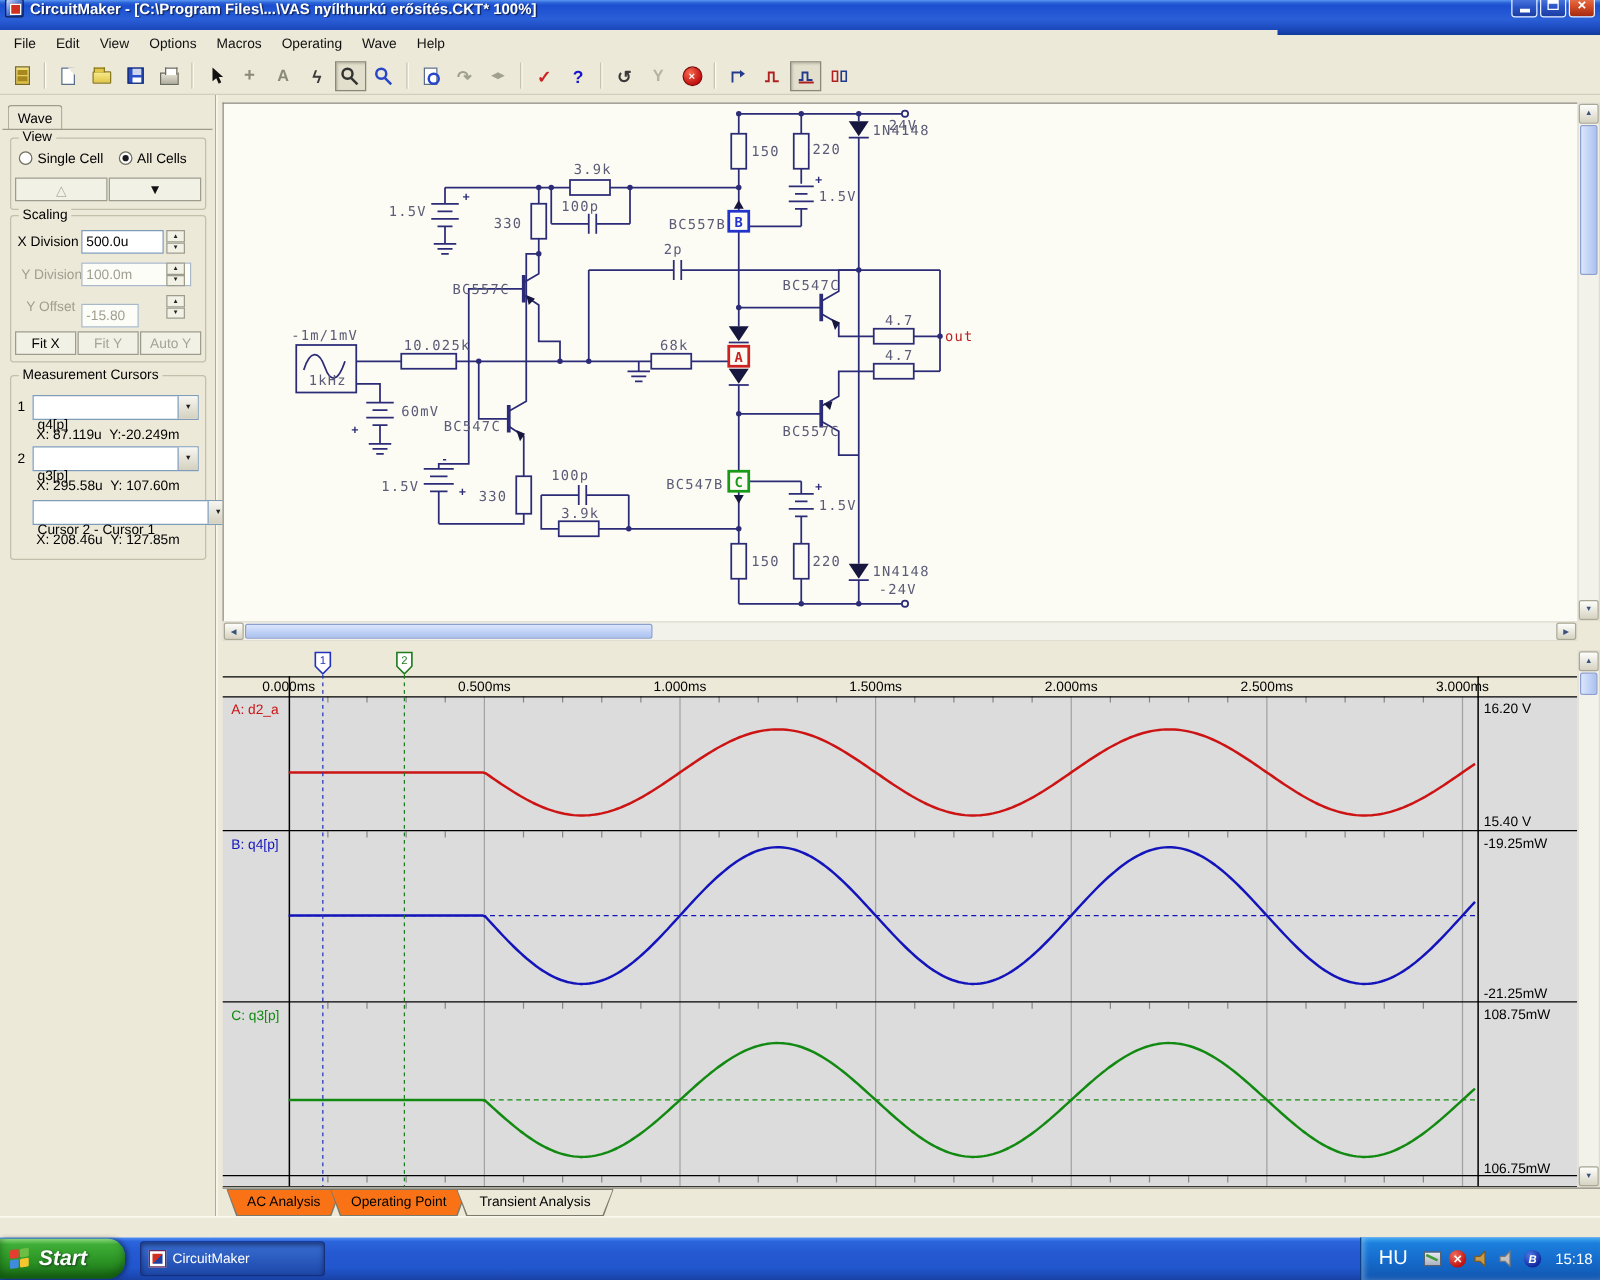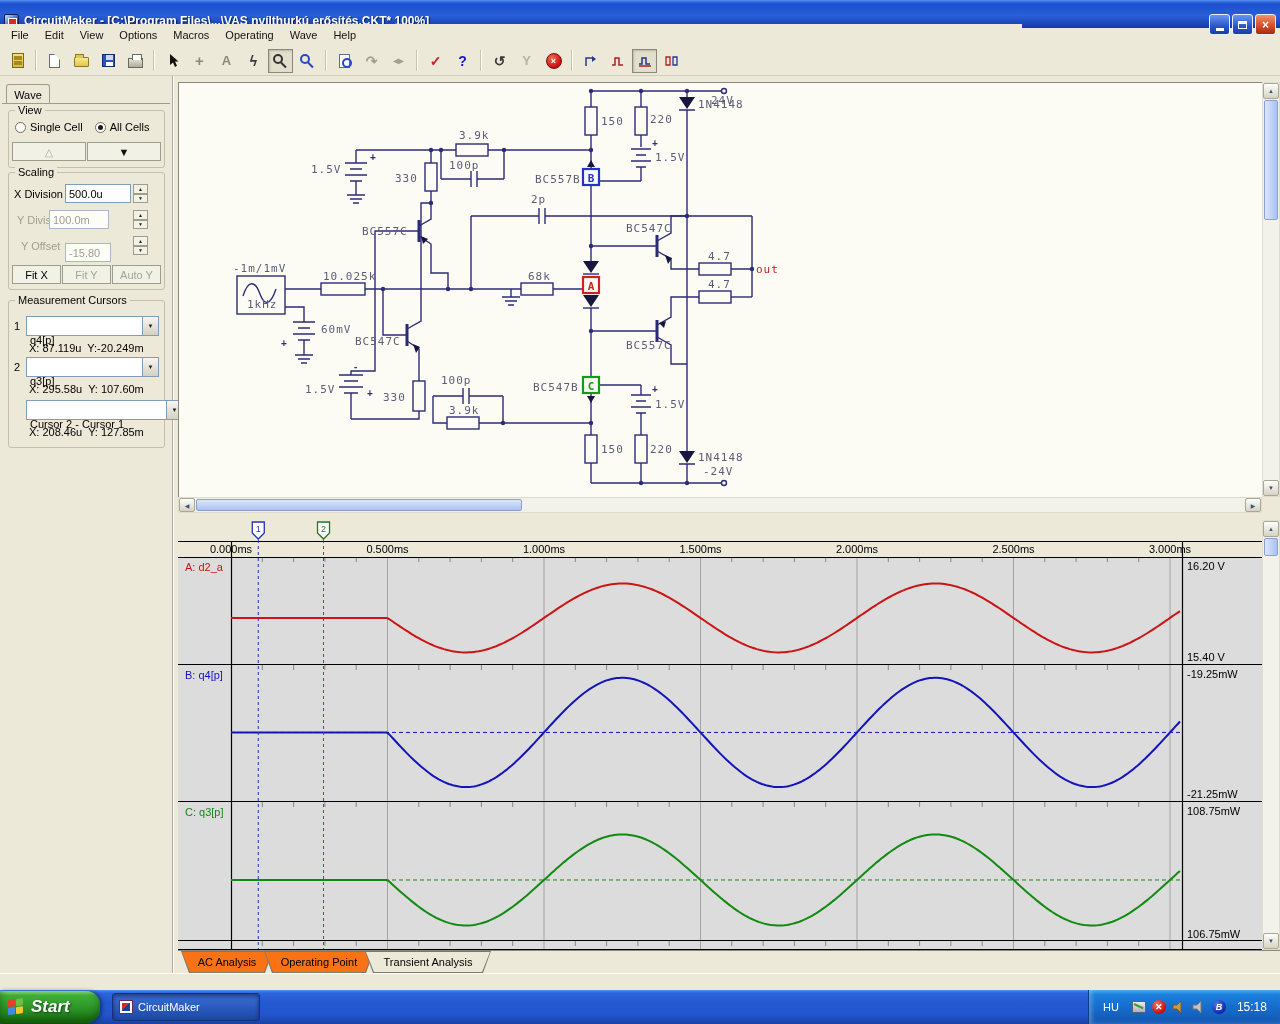--- a/index.html
+++ b/index.html
@@ -1,20 +1,20 @@
 <!DOCTYPE html>
 <html><head>
 <meta charset="utf-8">
 <style>
   *{margin:0;padding:0;box-sizing:border-box}
   html,body{width:1280px;height:1024px;overflow:hidden}
   body{font-family:"Liberation Sans",sans-serif;background:#ece9d8;position:relative;font-size:11px}
 
   
-  .titlebar{position:absolute;left:0;top:0;width:1280px;height:24px;display:flex;align-items:flex-start;padding:14px 4px;
+  .titlebar{position:absolute;left:0;top:0;width:1280px;height:24px;display:flex;align-items:flex-end;padding:14px 4px;
     background:linear-gradient(180deg,#5a96f2 0%,#2b63d8 8%,#1b4fd0 16%,#2a5fd8 55%,#1a46b8 86%,#123a9c 100%);color:#fff}
   .appicon{width:15px;height:15px;border-radius:2px;background:linear-gradient(135deg,#cfe0ff 0%,#3a66cc 55%,#16307e 100%);
     border:1px solid #0d2050;position:relative;flex:0 0 auto}
   .appicon::after{content:"";position:absolute;left:3px;top:3px;width:7px;height:7px;background:#d03020;border:1px solid #fff}
   .title-text{font-weight:bold;font-size:12px;margin-left:5px;flex:1;text-shadow:1px 1px 1px #0a1c50;white-space:nowrap;overflow:hidden}
   .winbtn{width:21px;height:21px;margin-left:2px;border-radius:3px;border:1px solid #e8f0ff;display:flex;align-items:center;justify-content:center;
     background:linear-gradient(180deg,#6a95f5,#2a55c8 60%,#1c3da0);color:#fff;font-size:12px;font-weight:bold}
   .winbtn.close{background:linear-gradient(180deg,#f0926e,#d8502a 55%,#a32a10)}
   .minglyph{width:8px;height:3px;background:#fff;margin-top:9px}
   .restglyph{width:9px;height:8px;border:1px solid #fff;border-top:3px solid #fff}
@@ -109,21 +109,21 @@
     display:flex;align-items:center;padding-left:8px;color:#fff;font-weight:bold;font-size:17px;font-style:italic;text-shadow:1px 1px 2px #14431a}
   .flag{width:17px;height:16px;margin-right:6px;display:grid;grid-template-columns:7px 7px;grid-template-rows:7px 7px;gap:1px;transform:skewY(-8deg)}
   .flag i{border-radius:1px}
   .taskbtn{position:absolute;left:112px;top:3px;width:148px;height:28px;background:linear-gradient(180deg,#3a6fd4,#1c47a8);
     border:1px solid #16307e;border-radius:3px;box-shadow:inset 0 2px 4px rgba(0,0,30,.5);display:flex;align-items:center;color:#fff;padding-left:6px}
   .tb-ic{width:14px;height:14px;background:#fff;border:1px solid #6a2a5a;position:relative;margin-right:5px}
   .tb-ic::after{content:"";position:absolute;left:2px;top:2px;width:8px;height:8px;background:linear-gradient(135deg,#d03020 50%,#2040a0 50%)}
   .tray{position:absolute;right:0;top:0;height:34px;width:192px;
     background:linear-gradient(180deg,#35a3f0 0%,#1c7fdd 14%,#156ccc 52%,#1256b0 100%);
     border-left:1px solid #0c3e86;box-shadow:inset 3px 0 4px rgba(255,255,255,.25);display:flex;align-items:center;color:#fff}
-  .lang{margin:0 10px 0 14px;font-size:11px}
+  .lang{margin:0 10px 0 14px;font-size:16px}
   .tico{width:16px;height:16px;margin:0 2px;display:flex;align-items:center;justify-content:center}
   .shield{width:14px;height:14px;border-radius:50%;background:radial-gradient(circle at 35% 30%,#f07060,#c01010 70%);color:#fff;font-size:9px;font-weight:bold;
     display:flex;align-items:center;justify-content:center}
   .bt{width:14px;height:14px;border-radius:50%;background:radial-gradient(circle at 35% 30%,#4a7ae8,#10249a 75%);color:#fff;font-size:9px;font-weight:bold;
     font-style:italic;display:flex;align-items:center;justify-content:center}
   .tablet{width:14px;height:12px;background:linear-gradient(#e8eaf0,#aab2c2);border:1px solid #5a6272;position:relative}
   .tablet::after{content:"";position:absolute;left:1px;top:1px;width:10px;height:2px;background:#3f9a3a;transform:rotate(25deg);transform-origin:left}
   .clock{margin-left:8px;font-size:12px}
 </style>
 </head>
@@ -263,21 +263,21 @@
     <span class="glabel">Scaling</span>
 
     <span class="lab" style="position:absolute;left:5px;top:15px">X Division</span>
     <div class="inp" style="position:absolute;left:56px;top:11px;width:66px">500.0u</div>
     <div class="spin" style="position:absolute;left:124px;top:11px">
       <span>▲</span>
       <span>▼</span>
     </div>
 
     <span class="lab dis" style="position:absolute;left:8px;top:41px">Y Division</span>
-    <div class="inp dis" style="position:absolute;left:40px;top:37px;width:60px">100.0m</div>
+    <div class="inp dis" style="position:absolute;left:56px;top:37px;width:88px">100.0m</div>
     <div class="spin" style="position:absolute;left:124px;top:37px">
       <span>▲</span>
       <span>▼</span>
     </div>
 
     <span class="lab dis" style="position:absolute;left:12px;top:67px">Y Offset</span>
     <div class="inp dis" style="position:absolute;left:56px;top:70px;width:46px">-15.80</div>
     <div class="spin" style="position:absolute;left:124px;top:63px">
       <span>▲</span>
       <span>▼</span>

